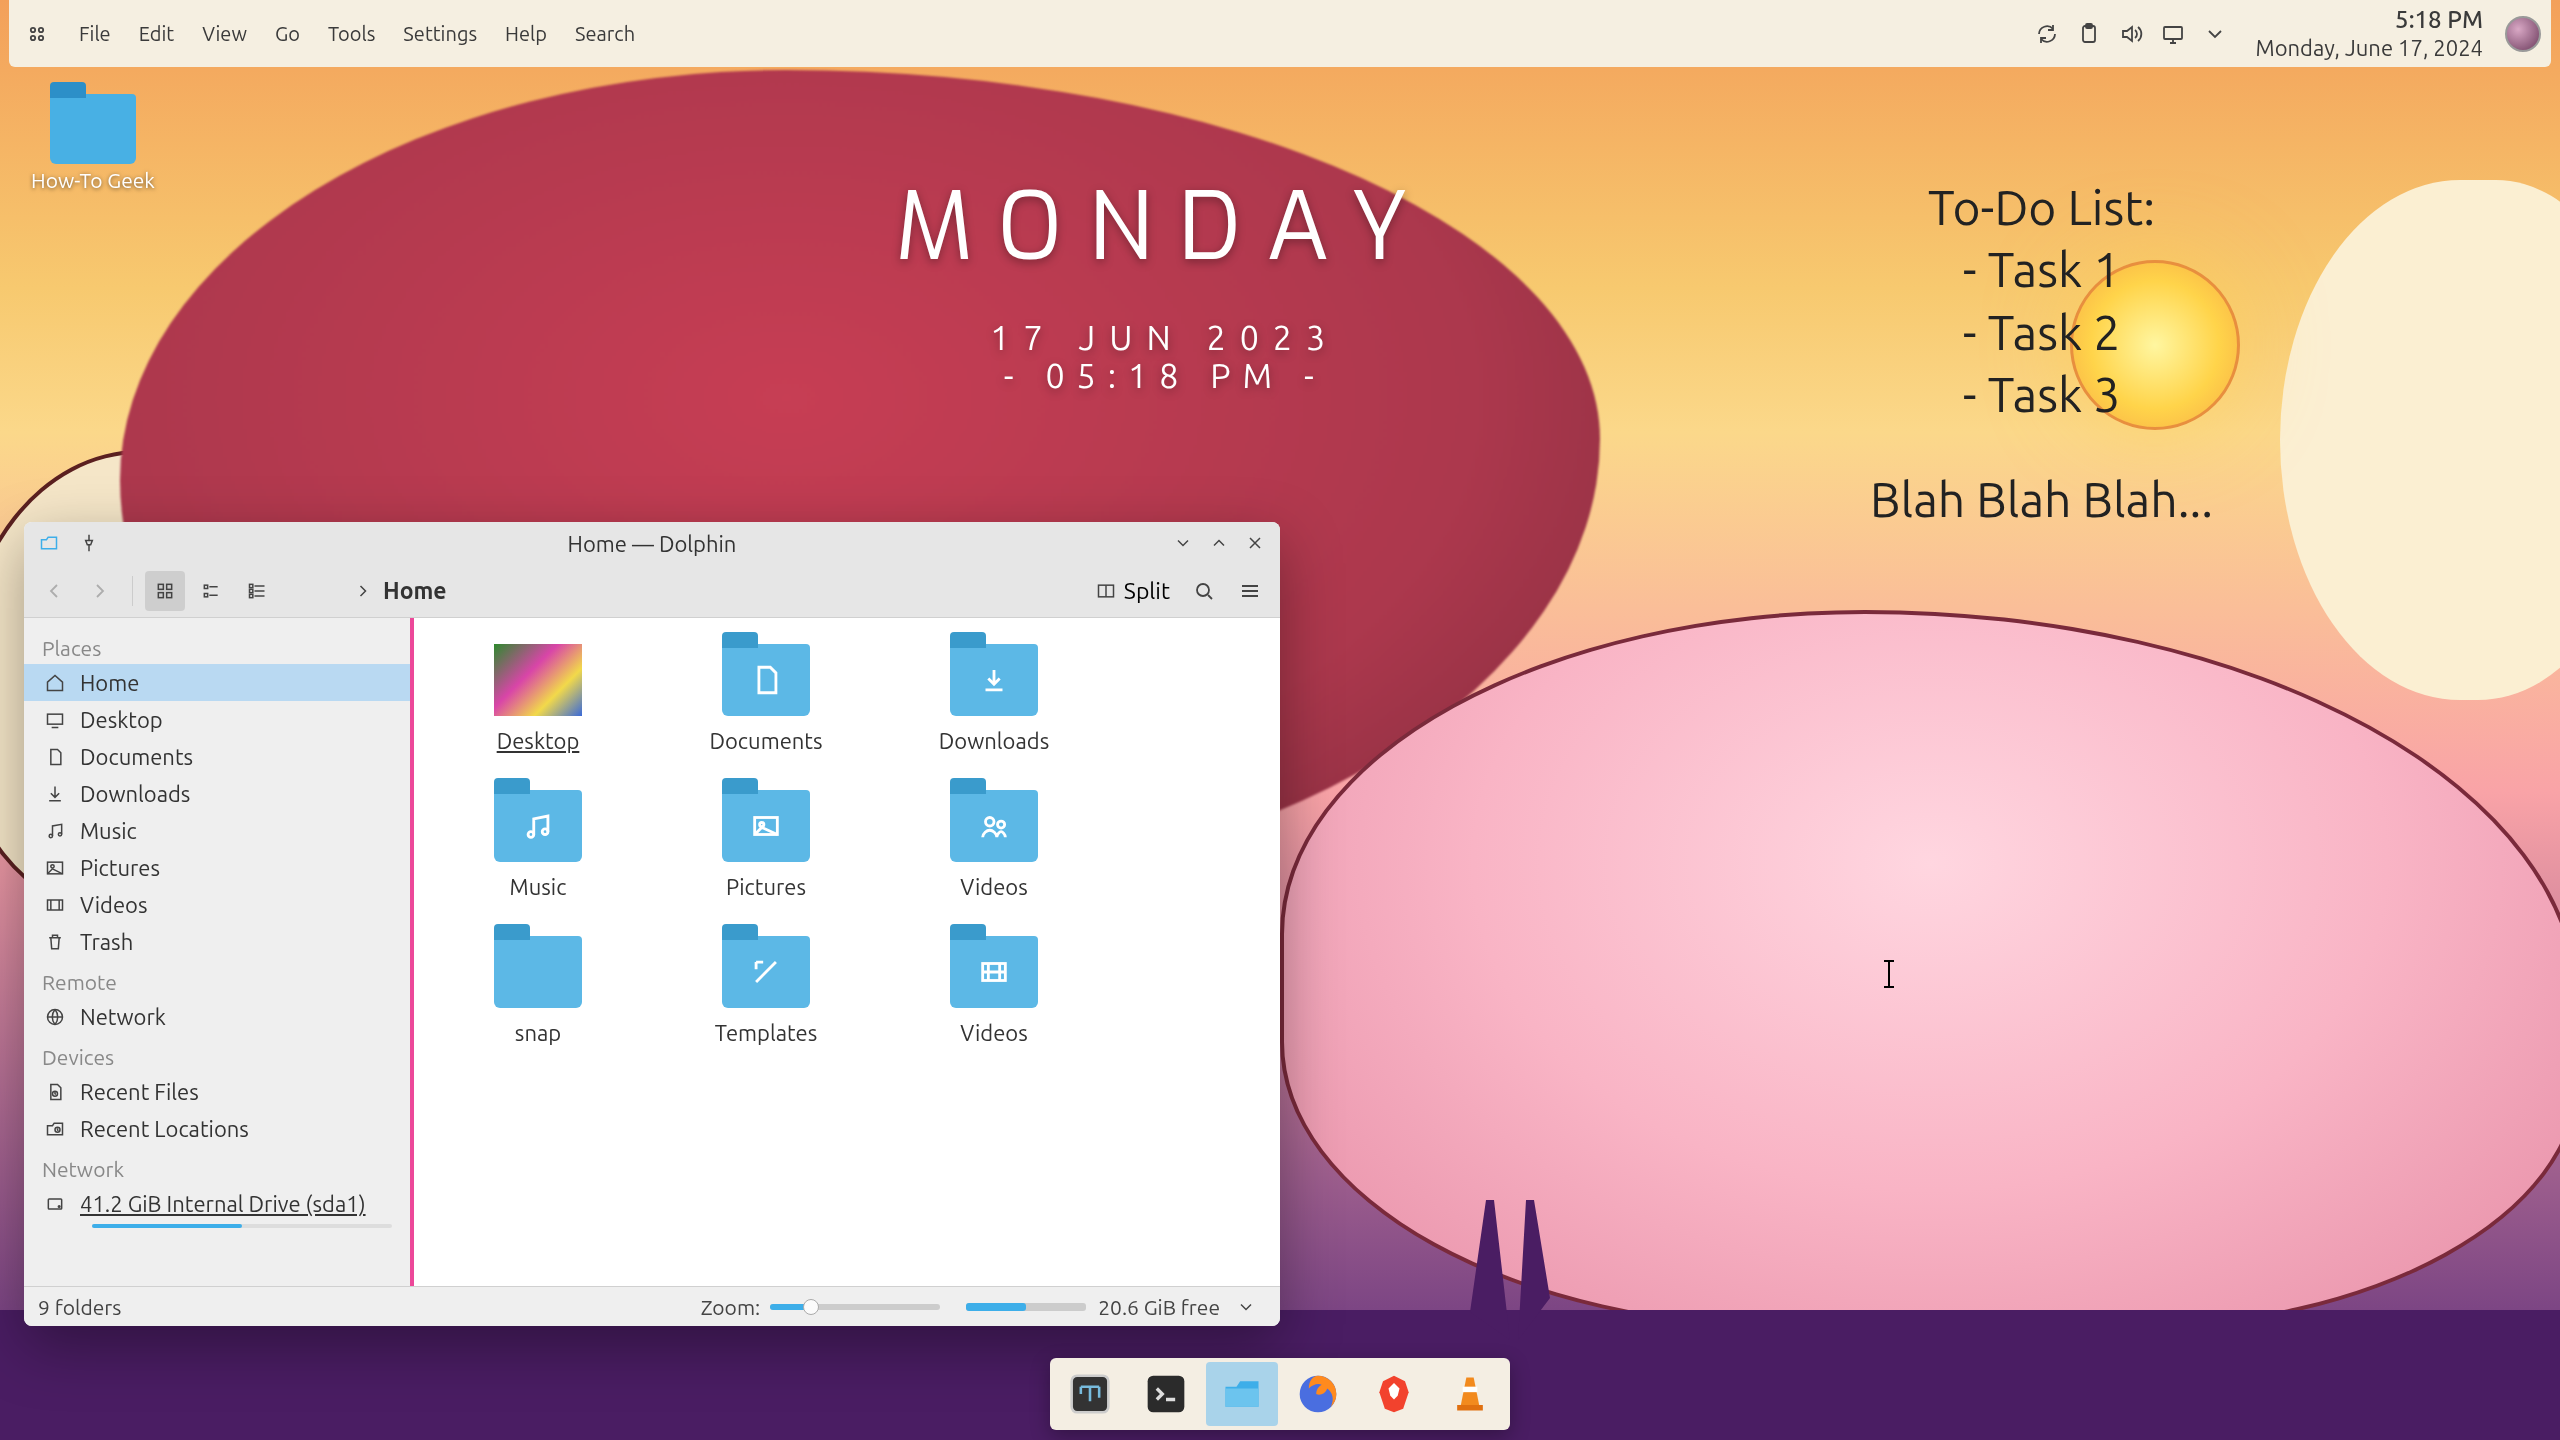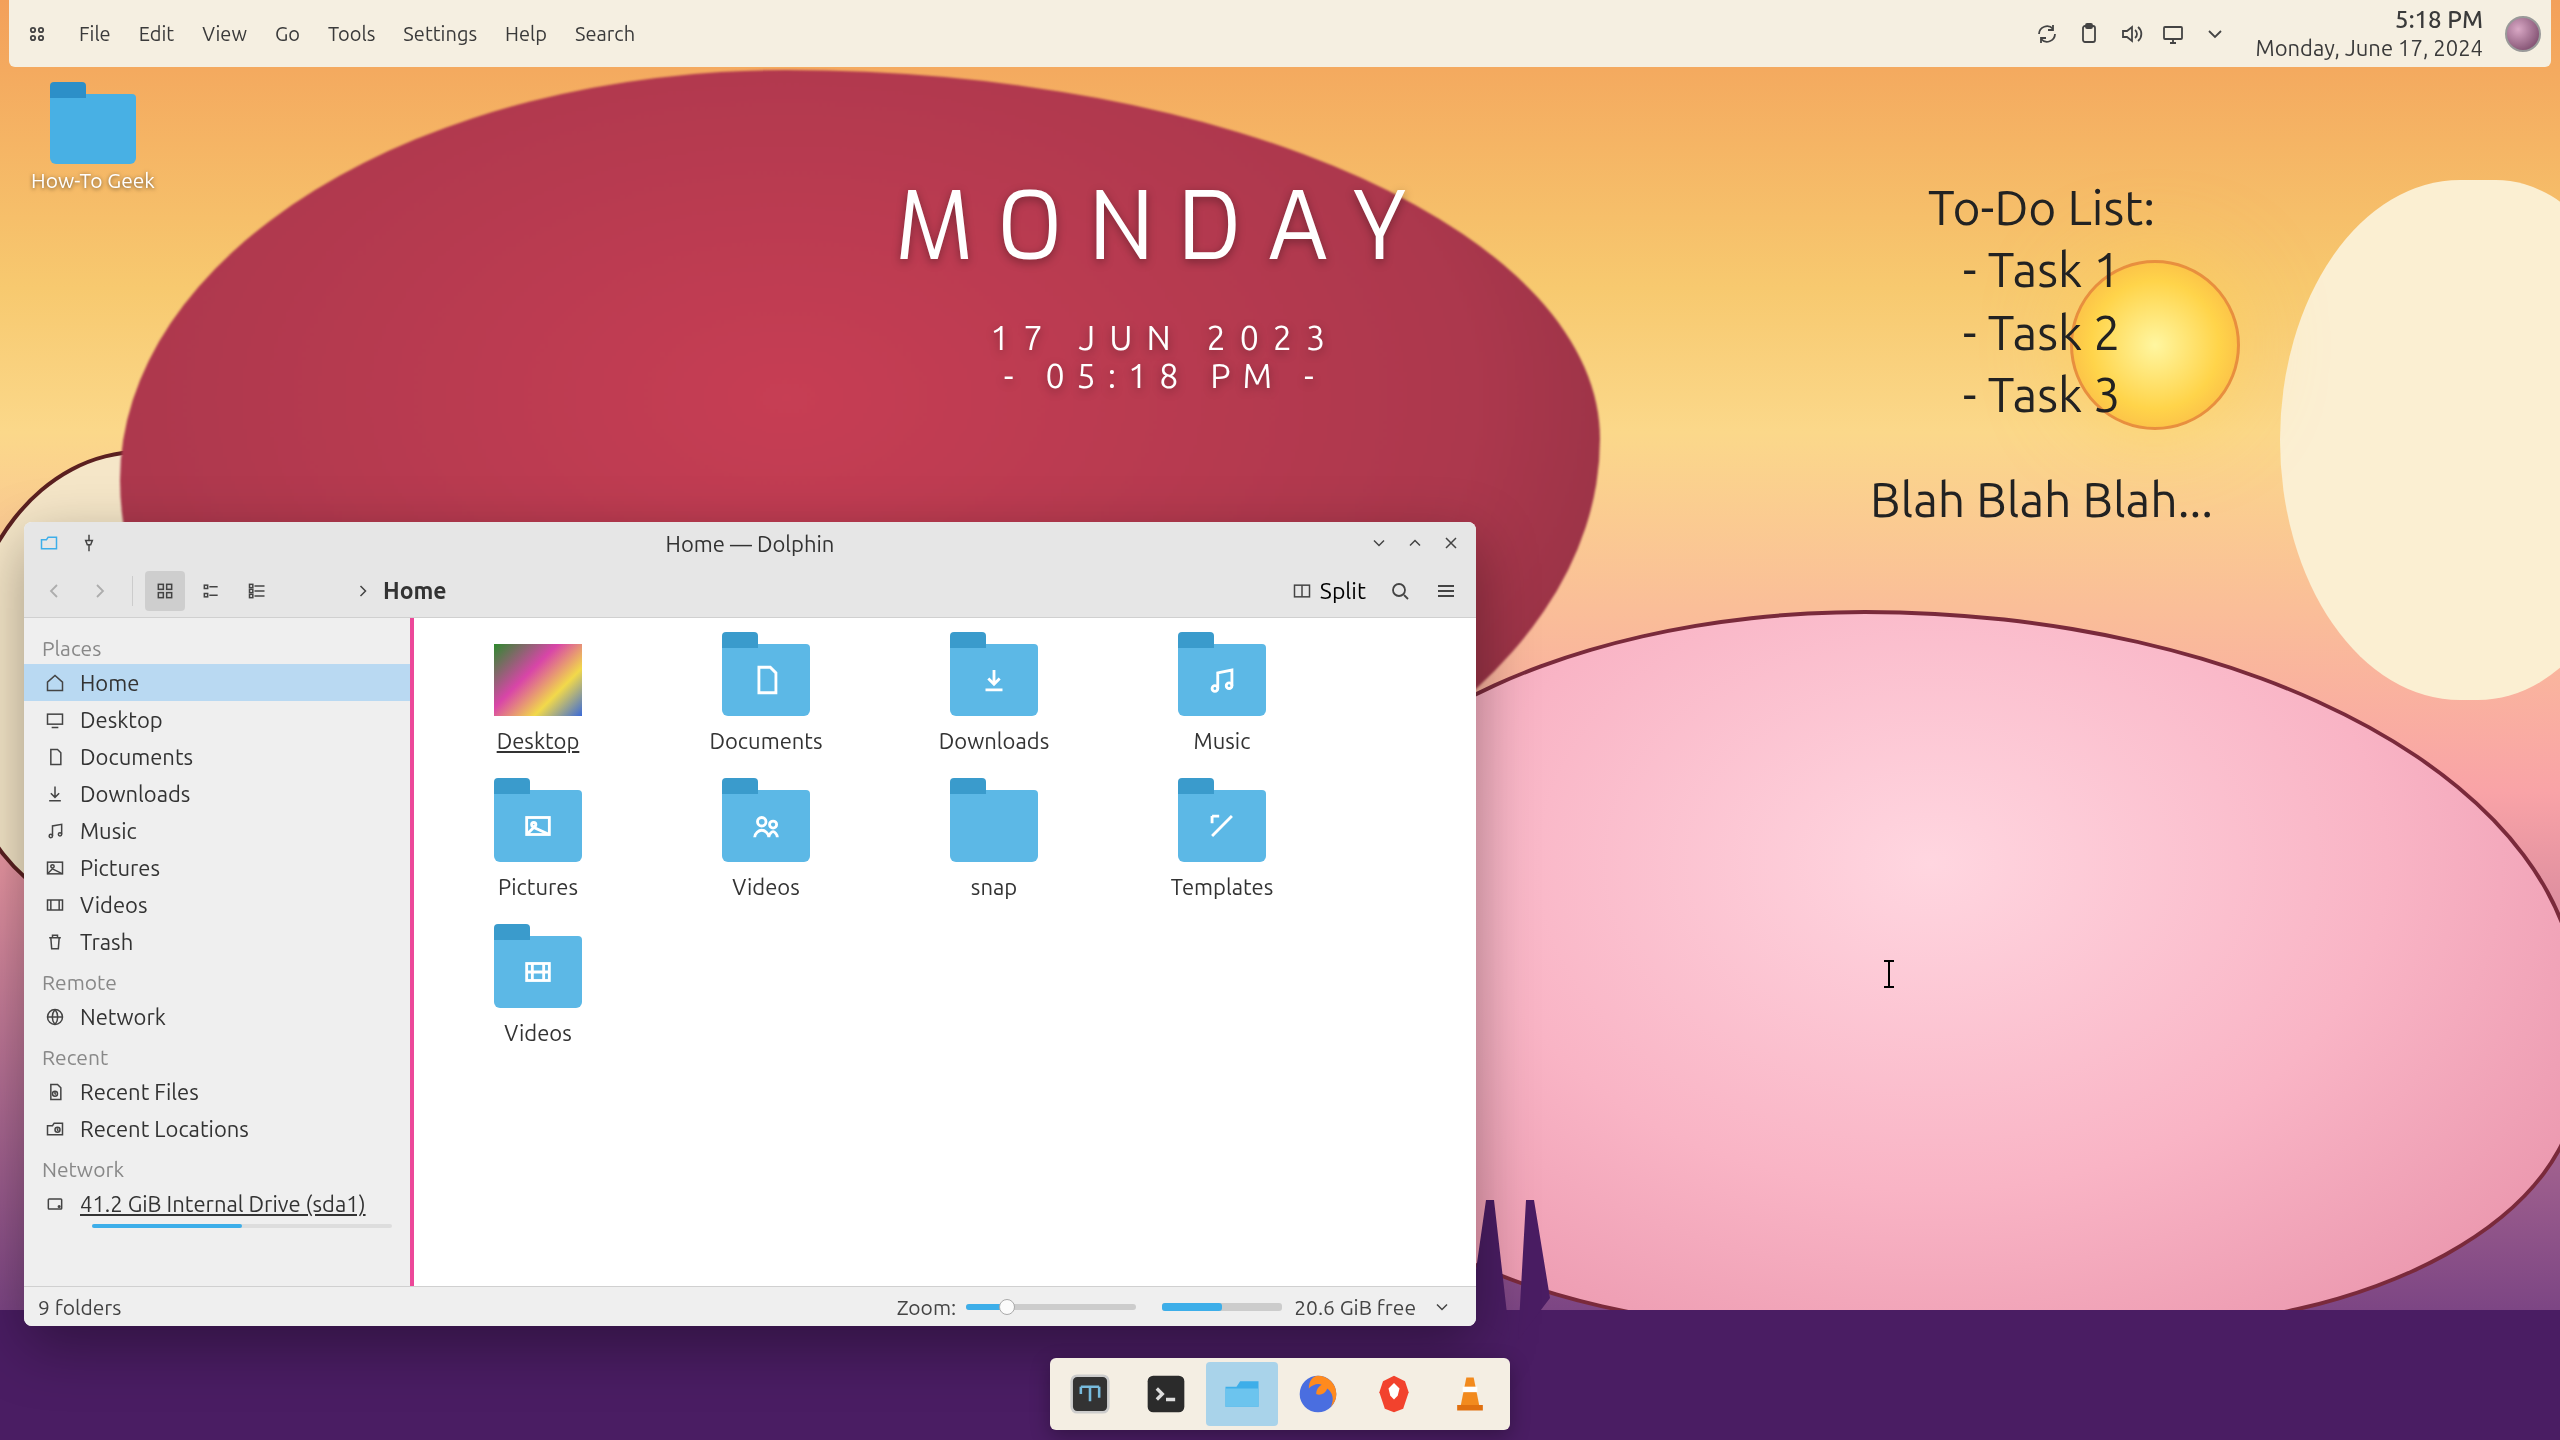--- a/index.html
+++ b/index.html
@@ -36,21 +36,21 @@
 
 
 .widget-day { position: absolute; top: 165px; left: 895px; color: #fff; text-shadow: 0 3px 10px rgba(0,0,0,0.35); text-align: center; }
 .widget-day .dow { font-size: 94px; letter-spacing: 26px; font-weight: 400; font-family: "Exo", "Segoe UI", sans-serif; }
 .widget-day .dateline { font-size: 34px; letter-spacing: 14px; margin-top: 28px; }
 .widget-day .timeline { font-size: 34px; letter-spacing: 12px; }
 
 .widget-todo { position: absolute; top: 176px; left: 1870px; font-size: 48px; color: #222; line-height: 1.3; text-align: center; }
 
 
-.window { position: absolute; top: 522px; left: 24px; width: 1452px; height: 804px; background: #f7f7f7; border-radius: 8px; box-shadow: 0 20px 60px rgba(0,0,0,0.35); overflow: hidden; display: flex; flex-direction: column; }
+.window { position: absolute; top: 522px; left: 24px; width: 1256px; height: 804px; background: #f7f7f7; border-radius: 8px; box-shadow: 0 20px 60px rgba(0,0,0,0.35); overflow: hidden; display: flex; flex-direction: column; }
 .win-titlebar { height: 42px; background: #e6e6e6; display: flex; align-items: center; position: relative; }
 .win-titlebar .left-icons { display: flex; gap: 6px; padding-left: 8px; }
 .win-titlebar .title { position: absolute; left: 0; right: 0; text-align: center; font-size: 22px; color: #333; pointer-events: none; }
 .win-titlebar .win-controls { margin-left: auto; display: flex; gap: 2px; padding-right: 8px; }
 .win-titlebar .wbtn { width: 34px; height: 34px; display: flex; align-items: center; justify-content: center; cursor: pointer; }
 
 .win-toolbar { height: 54px; background: #e6e6e6; border-bottom: 1px solid #d0d0d0; display: flex; align-items: center; padding: 0 10px; gap: 6px; }
 .tbtn { width: 40px; height: 40px; display: flex; align-items: center; justify-content: center; cursor: pointer; border-radius: 4px; }
 .tbtn.disabled { opacity: 0.35; cursor: default; }
 .tbtn.active { background: rgba(0,0,0,0.1); }
@@ -357,21 +357,21 @@
       <div class="item">
           <span class="icon">
             <svg class="tiny" viewBox="0 0 24 24">
               <circle cx="12" cy="12" r="9"></circle>
               <path d="M3 12h18M12 3a14 14 0 0 1 0 18M12 3a14 14 0 0 0 0 18"></path>
             </svg>
           </span>
           <span>Network</span>
         </div>
 
-      <div class="section-title">Recent</div>
+      <div class="section-title">Devices</div>
       <div class="item">
           <span class="icon">
             <svg class="tiny" viewBox="0 0 24 24">
               <path d="M7 3h8l4 4v14H7z"></path>
               <circle cx="12" cy="14" r="3"></circle>
               <path d="M12 12v2l1 1"></path>
             </svg>
           </span>
           <span>Recent Files</span>
         </div>

